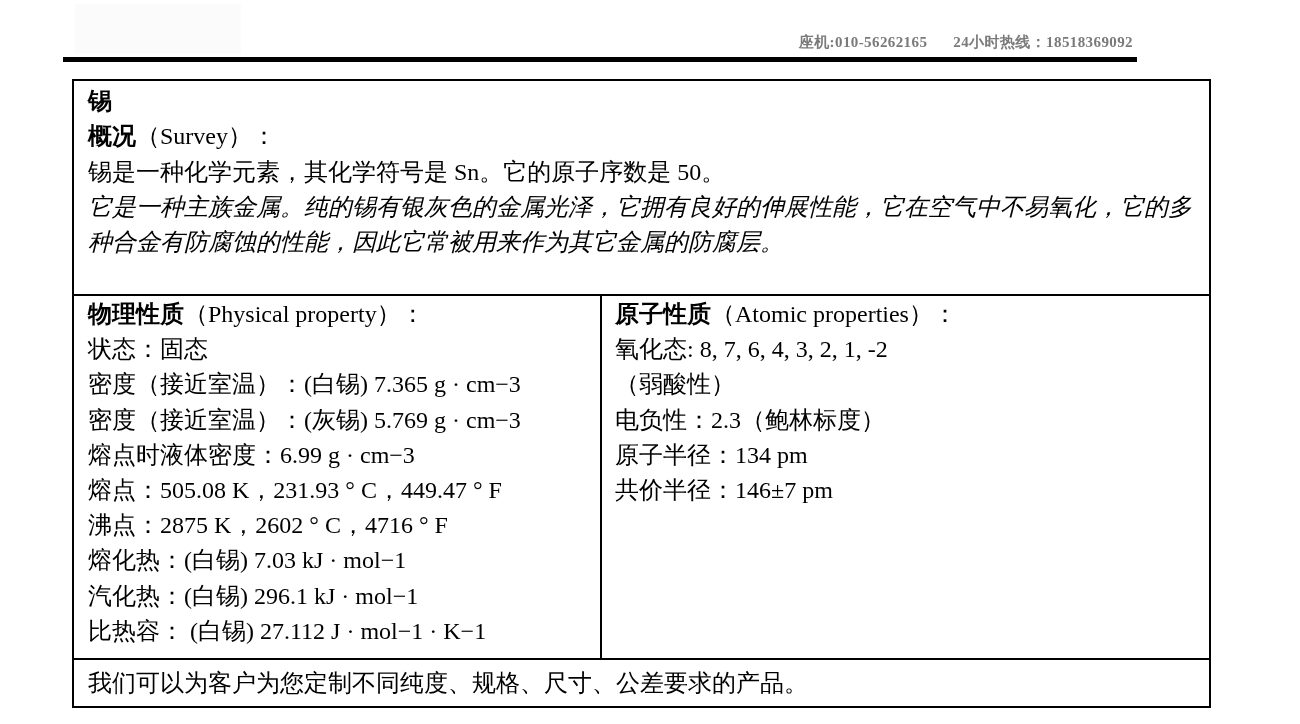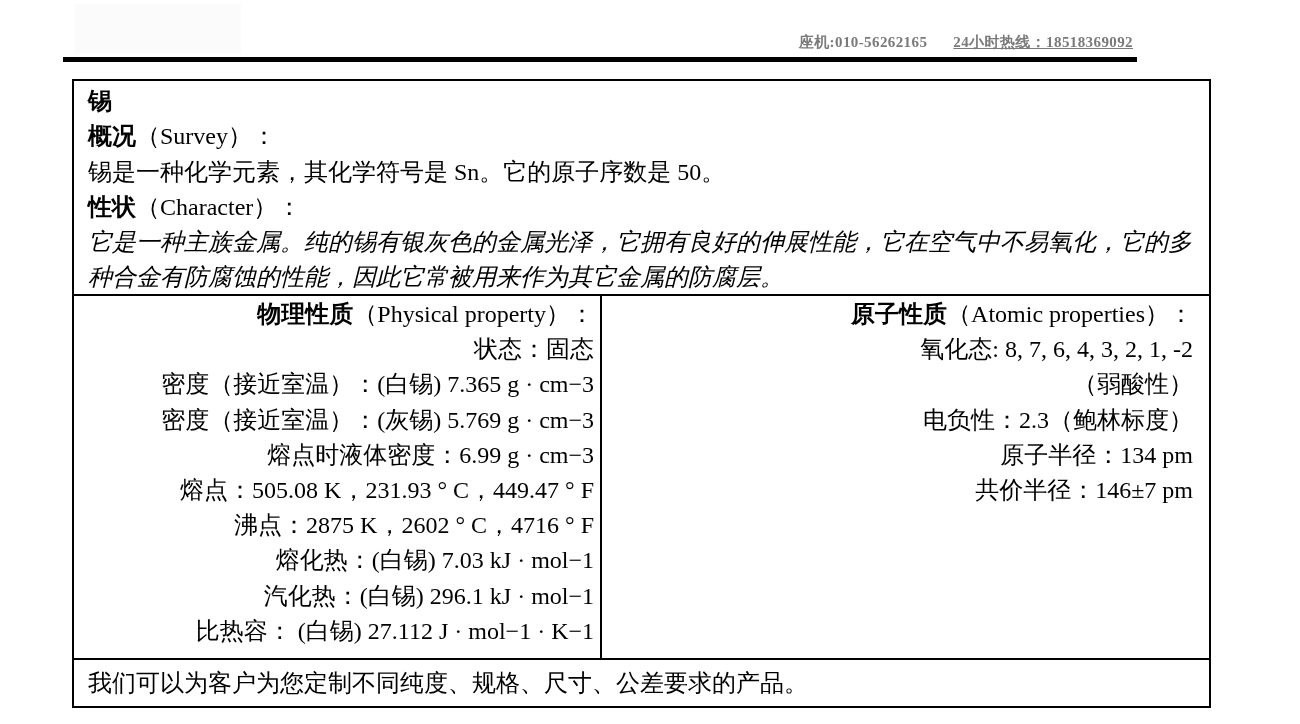--- a/index.html
+++ b/index.html
@@ -18,21 +18,21 @@
   .logo {
     position: absolute; left: 75px; top: 4px; width: 166px; height: 49px;
     background: #fbfbfb;
   }
   .contact {
     position: absolute; top: 33px; left: 0; right: 167px;
     text-align: right;
     font-size: 15px; font-weight: bold; color: #7a7a7a;
     letter-spacing: 0.4px; white-space: nowrap;
   }
-  .contact .hotline { margin-left: 26px; text-decoration: underline; }
+  .contact .hotline { margin-left: 26px; }
   .rule {
     position: absolute; left: 63px; top: 57px; width: 1074px; height: 5px;
     background: #000000;
   }
 
   
   .sheet {
     position: absolute; left: 72px; top: 79px; width: 1139px; height: 629px;
     border: 2px solid #000000; box-sizing: border-box; background: #ffffff;
     font-size: 24px;
@@ -43,21 +43,20 @@
     padding: 3px 8px 0 14px;
     line-height: 35.3px;
     overflow: hidden;
   }
   .sec2 {
     height: 364px; box-sizing: border-box;
     border-bottom: 2px solid #000000;
     display: flex;
     line-height: 35.2px;
     overflow: hidden;
-    text-align: right;
   }
   .cell { box-sizing: border-box; overflow: hidden; }
   .cell.left  { width: 528px; border-right: 2px solid #000000; padding: 1px 6px 0 14px; }
   .cell.right { flex: 1; padding: 1px 16px 0 13px; }
   .sec3 {
     height: 46px; box-sizing: border-box;
     display: flex; align-items: center;
     padding: 0 0 0 14px;
     overflow: hidden;
   }
@@ -77,21 +76,20 @@
   </div>
 
   <div class="rule"></div>
 
   <div class="sheet">
 
     <div class="sec1">
       <div class="line b">锡</div>
       <div class="line"><span class="b">概况</span><span>（Survey）：</span></div>
       <div class="line">锡是一种化学元素，其化学符号是 Sn。它的原子序数是 50。</div>
-      <div class="line"><span class="b">性状</span><span>（Character）：</span></div>
       <div class="para">它是一种主族金属。纯的锡有银灰色的金属光泽，它拥有良好的伸展性能，它在空气中不易氧化，它的多种合金有防腐蚀的性能，因此它常被用来作为其它金属的防腐层。</div>
     </div>
 
     <div class="sec2">
 
       <div class="cell left">
         <div class="line"><span class="b">物理性质</span><span>（Physical property）：</span></div>
         <div class="line">状态：固态</div>
         <div class="line">密度（接近室温）：(白锡) 7.365 g · cm−3</div>
         <div class="line">密度（接近室温）：(灰锡) 5.769 g · cm−3</div>

